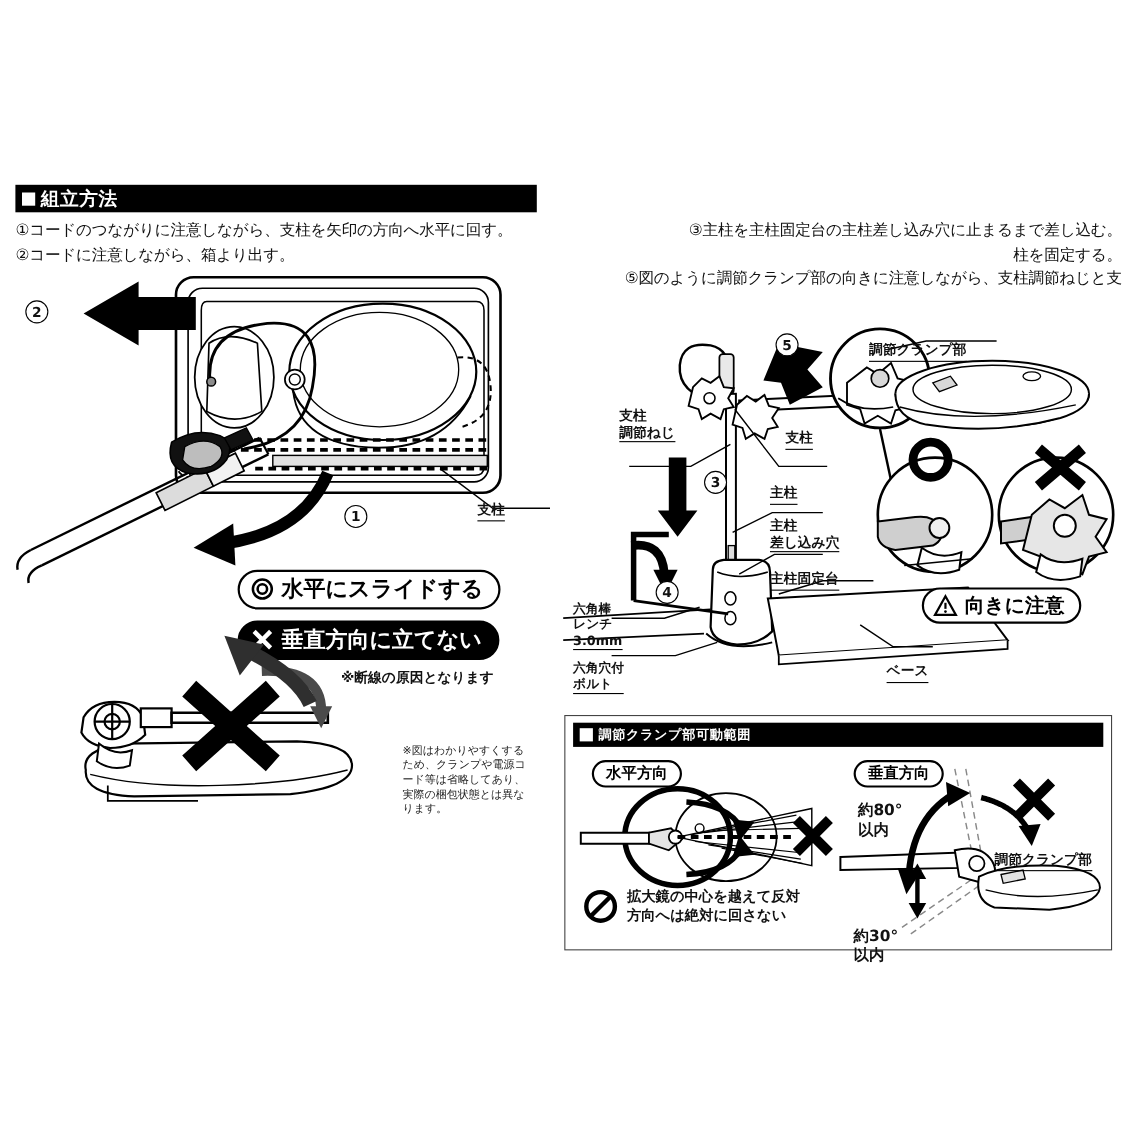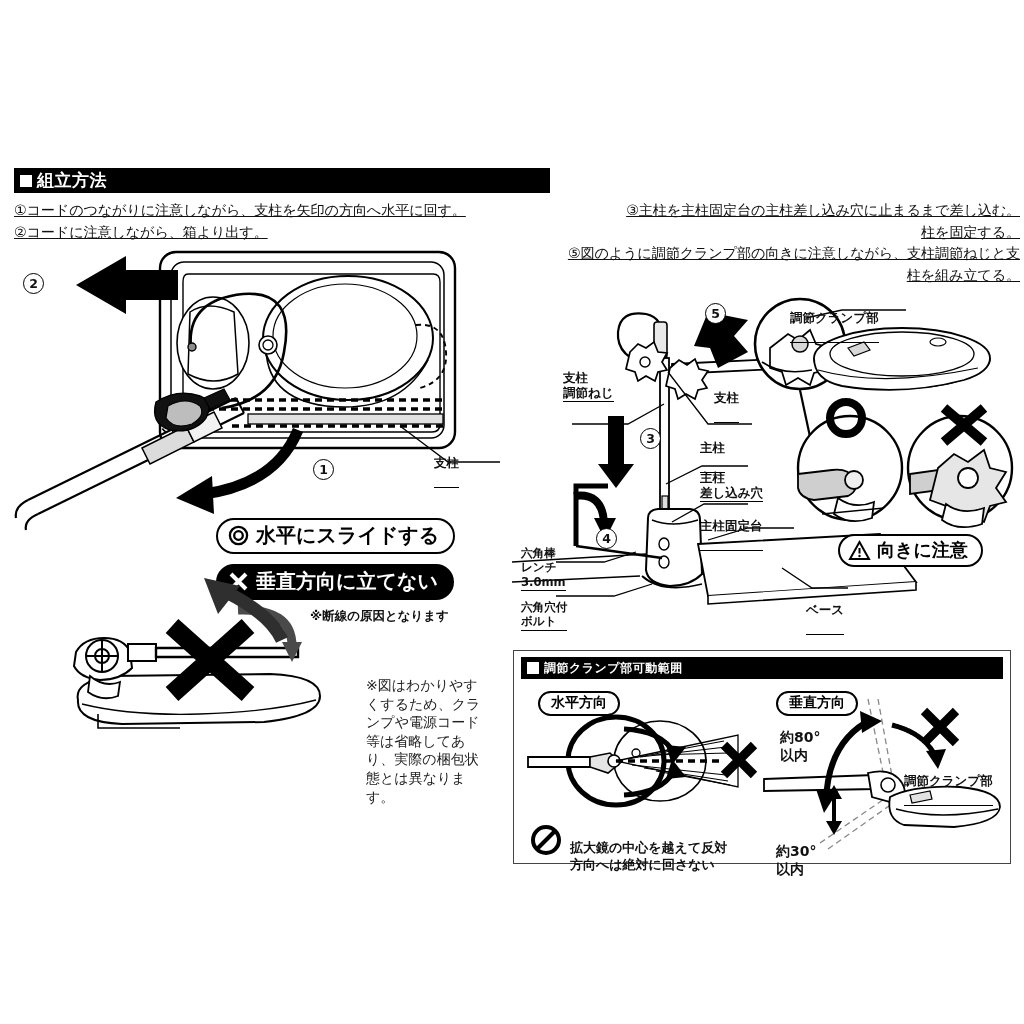--- a/index.html
+++ b/index.html
@@ -18,21 +18,21 @@
   .hdr-bar{
     background:#000;color:#fff;
     font-weight:bold;
     display:flex;align-items:center;
     letter-spacing:.5px;
   }
   .hdr-bar .sq{
     display:inline-block;width:12px;height:12px;background:#fff;
     margin:0 5px 0 6px;flex:0 0 auto;
   }
-  .steps{font-size:14.2px;line-height:1.52;letter-spacing:-.2px;text-decoration:underline;}
+  .steps{font-size:14.2px;line-height:1.52;letter-spacing:-.2px;}
   .steps div{white-space:nowrap;}
   .steps .cont{padding-left:16px;}
 
   
   .pill{
     display:inline-flex;align-items:center;gap:7px;
     border:2.5px solid #000;border-radius:999px;
     padding:2px 14px 3px 10px;
     font-weight:bold;font-size:20px;
     background:#fff;color:#000;
@@ -41,40 +41,40 @@
   .pill.inv{background:#000;color:#fff;border-color:#000;}
   .pill-sm{
     display:inline-flex;align-items:center;
     border:2px solid #000;border-radius:999px;
     padding:1px 11px 2px;
     font-weight:bold;font-size:14px;background:#fff;color:#000;
     white-space:nowrap;
   }
 
   .note{font-size:12.5px;font-weight:bold;line-height:1.35;}
-  .tinynote{font-size:14px;line-height:1.33;color:#222;}
+  .tinynote{font-size:10px;line-height:1.33;color:#222;}
   .lbl{font-size:12.5px;font-weight:bold;line-height:1.2;white-space:nowrap;}
-  .lbl.u{border-bottom:1.4px solid #000;padding-bottom:17px;}
+  .lbl.u{border-bottom:1.4px solid #000;padding-bottom:3px;}
   .lbl2{font-size:11.6px;font-weight:bold;line-height:1.25;}
 
   .cnum{
     width:19px;height:19px;border:1.7px solid #000;border-radius:50%;
     display:flex;align-items:center;justify-content:center;
     font-size:12.5px;font-weight:bold;background:#fff;
   }
 
   .boxsec{border:1.6px solid #444;background:#fff;}
   svg{display:block;overflow:visible;}
 </style>
 </head>
 <body>
 
 <div class="page">
 
-  <div class="abs hdr-bar" style="left:14px;top:168px;width:536px;height:25px;font-size:17px;">
+  <div class="abs hdr-bar" style="left:14px;top:168px;width:474px;height:25px;font-size:17px;">
     <span class="sq"></span>
     <span>組立方法</span>
   </div>
 
   <div class="abs steps" style="left:14px;top:200px;width:490px;">
     <div>①コードのつながりに注意しながら、支柱を矢印の方向へ水平に回す。</div>
     <div>②コードに注意しながら、箱より出す。</div>
   </div>
 
   <div class="abs" style="left:8px;top:248px;width:500px;height:270px;">
@@ -189,21 +189,20 @@
       <polygon points="8,22 44,30 22,58" fill="#2f2f2f"></polygon>
     </svg>
   </div>
 
   <div class="abs tinynote" style="left:366px;top:676px;width:120px;">※図はわかりやすくするため、クランプや電源コード等は省略してあり、実際の梱包状態とは異なります。</div>
 
   <div class="abs steps" style="left:524px;top:200px;width:496px;text-align:right;">
     <div>③主柱を主柱固定台の主柱差し込み穴に止まるまで差し込む。</div>
     <div class="cont">柱を固定する。</div>
     <div>⑤図のように調節クランプ部の向きに注意しながら、支柱調節ねじと支</div>
-    <div class="cont">柱を組み立てる。</div>
   </div>
 
   <div class="abs" style="left:512px;top:296px;width:510px;height:340px;">
     <svg width="510" height="340" viewBox="0 0 510 340">
 
       <rect x="148" y="62" width="9" height="195" fill="#fff" stroke="#000" stroke-width="1.8"></rect>
       <rect x="150" y="200" width="6" height="56" fill="#dedede" stroke="#000" stroke-width="1.2"></rect>
 
       <path d="M160 68 L330 60 L330 70 L160 78 Z" fill="#fff" stroke="#000" stroke-width="1.8"></path>
 
@@ -367,21 +366,21 @@
       </svg>
     </div>
 
     <div class="abs" style="left:16px;top:156px;display:flex;align-items:center;gap:8px;">
       <span style="flex:0 0 auto;">
         <svg width="32" height="32" viewBox="0 0 32 32">
           <circle cx="16" cy="16" r="13" fill="none" stroke="#000" stroke-width="4"></circle>
           <path d="M7 25 L25 7" stroke="#000" stroke-width="4"></path>
         </svg>
       </span>
-      <span class="note" style="font-size:13px;line-height:1.32;margin-top:32px;">
+      <span class="note" style="font-size:13px;line-height:1.32;">
         <span style="display:block;">拡大鏡の中心を越えて反対</span>
         <span style="display:block;">方向へは絶対に回さない</span>
       </span>
     </div>
 
     <div class="abs" style="left:250px;top:48px;width:240px;height:150px;">
       <svg width="240" height="150" viewBox="0 0 240 150">
 
         <path d="M104 0 L122 88" stroke="#888" stroke-width="1.3" stroke-dasharray="6 4"></path>
         <path d="M114 0 L130 88" stroke="#888" stroke-width="1.3" stroke-dasharray="6 4"></path>

